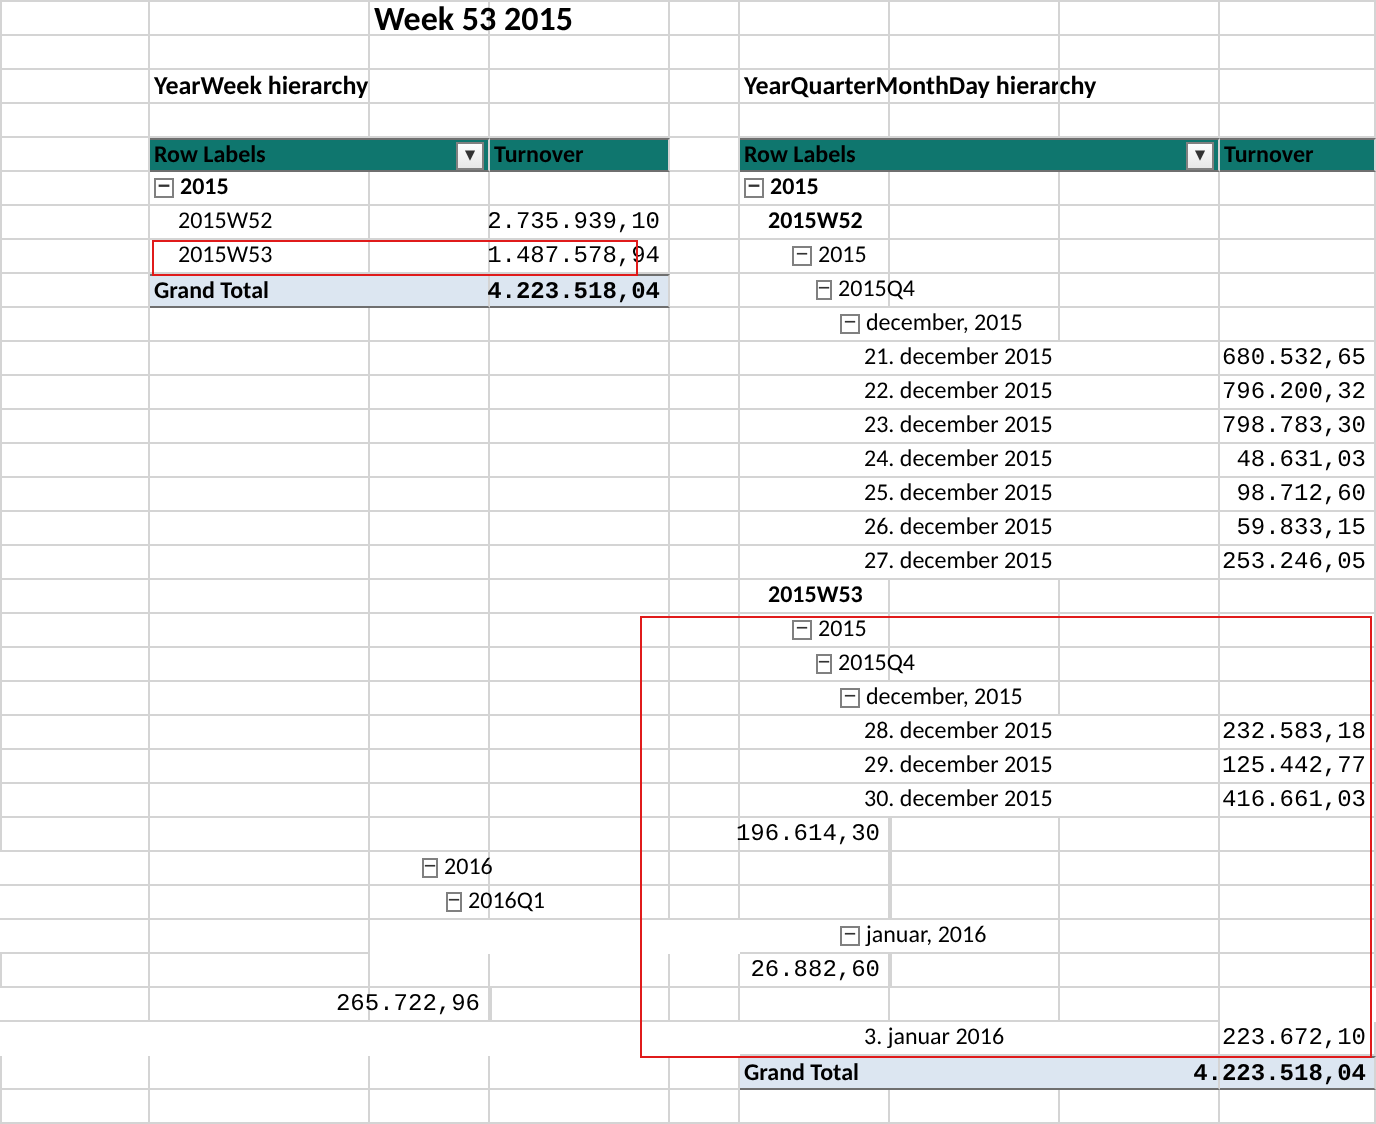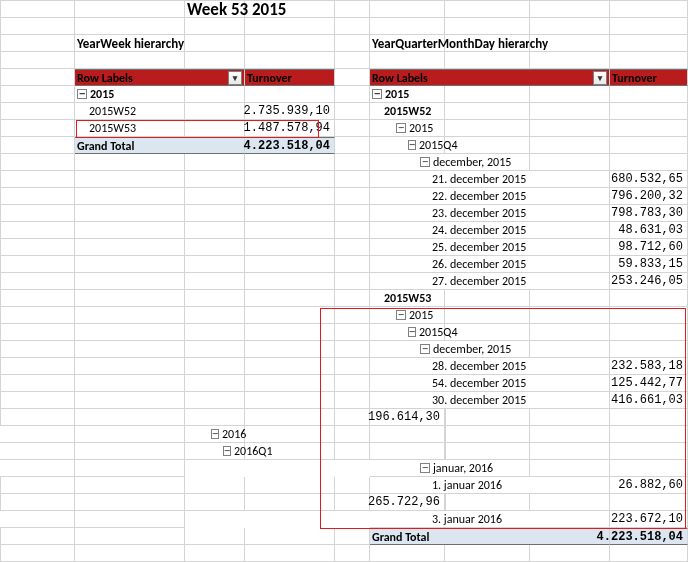--- a/index.html
+++ b/index.html
@@ -32,21 +32,21 @@
   .cell.first { border-left: 1px solid #d4d4d4; }
   .title {
     font-size: 17px;
     font-weight: bold;
   }
   .section-header {
     font-weight: bold;
     font-size: 13px;
   }
   .pivot-header {
-    background: #b91c1c;
+    background: #0f766e;
     font-weight: bold;
     border-top: 1px solid #6f6f6f;
     border-bottom: 1px solid #6f6f6f;
   }
   .pivot-header .filterbtn {
     width: 14px;
     height: 14px;
     border: 1px solid #808080;
     background: linear-gradient(#fdfdfd,#e8e8e8);
     display: inline-flex;
@@ -325,21 +325,21 @@
     <div class="cell"></div>
     <div class="cell"></div>
   <div class="cell indent5" style="grid-column:6/9;">28. december 2015</div>
   <div class="cell num">232.583,18</div>
 
   <div class="cell first"></div>
     <div class="cell"></div>
     <div class="cell"></div>
     <div class="cell"></div>
     <div class="cell"></div>
-  <div class="cell indent5" style="grid-column:6/9;">54. december 2015</div>
+  <div class="cell indent5" style="grid-column:6/9;">29. december 2015</div>
   <div class="cell num">125.442,77</div>
 
   <div class="cell first"></div>
     <div class="cell"></div>
     <div class="cell"></div>
     <div class="cell"></div>
     <div class="cell"></div>
   <div class="cell indent5" style="grid-column:6/9;">30. december 2015</div>
   <div class="cell num">416.661,03</div>
 
@@ -386,21 +386,20 @@
       <span>januar, 2016</span>
     </div>
   <div class="cell"></div>
     <div class="cell"></div>
 
   <div class="cell first"></div>
     <div class="cell"></div>
     <div class="cell"></div>
     <div class="cell"></div>
     <div class="cell"></div>
-  <div class="cell indent5" style="grid-column:6/9;">1. januar 2016</div>
   <div class="cell num">26.882,60</div>
 
   <div class="cell first"></div>
     <div class="cell"></div>
     <div class="cell"></div>
     <div class="cell"></div>
     <div class="cell"></div>
   <div class="cell num">265.722,96</div>
 
   <div class="cell first"></div>

